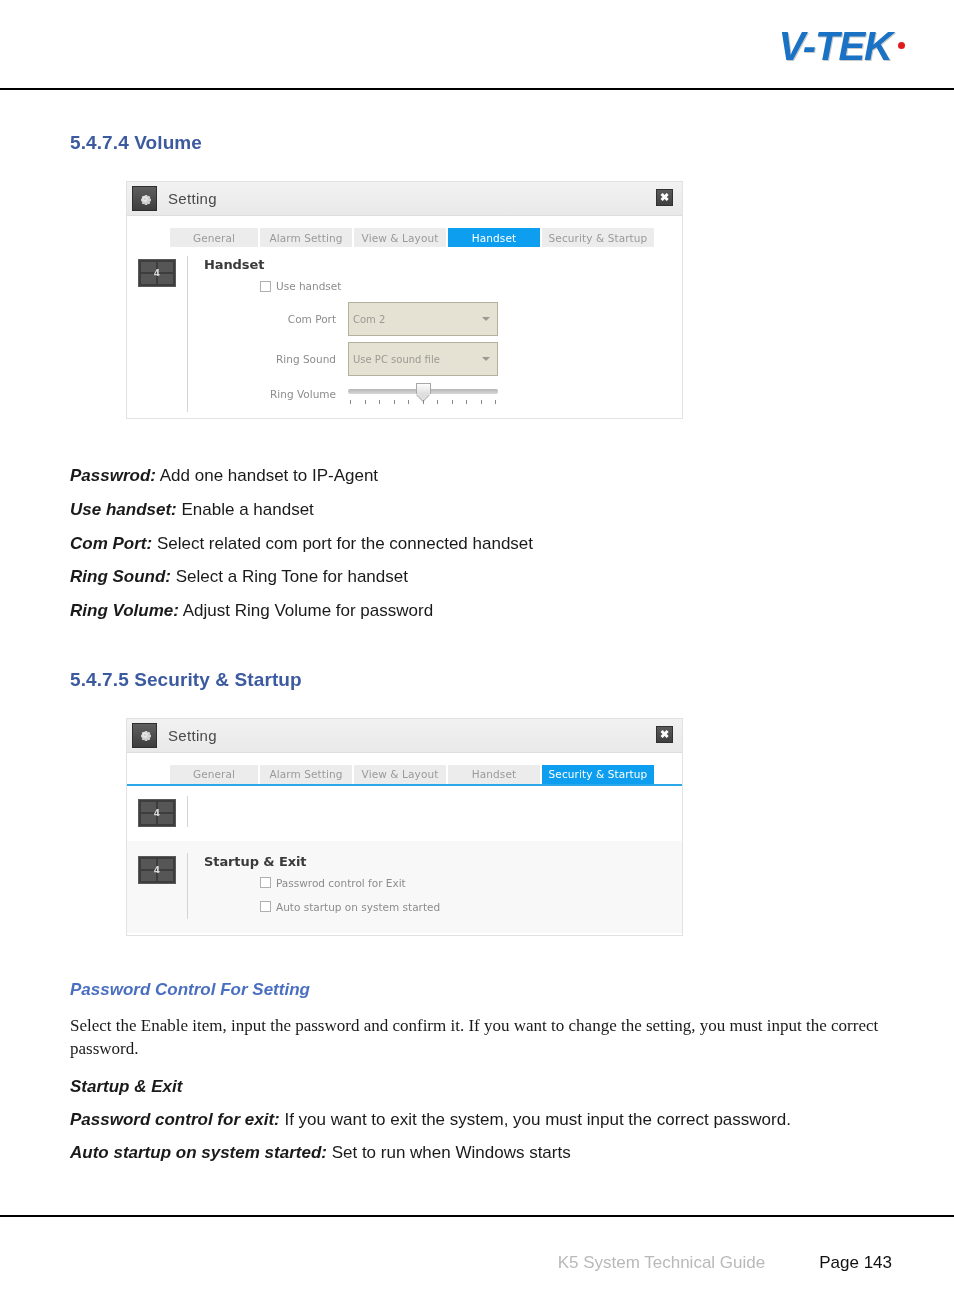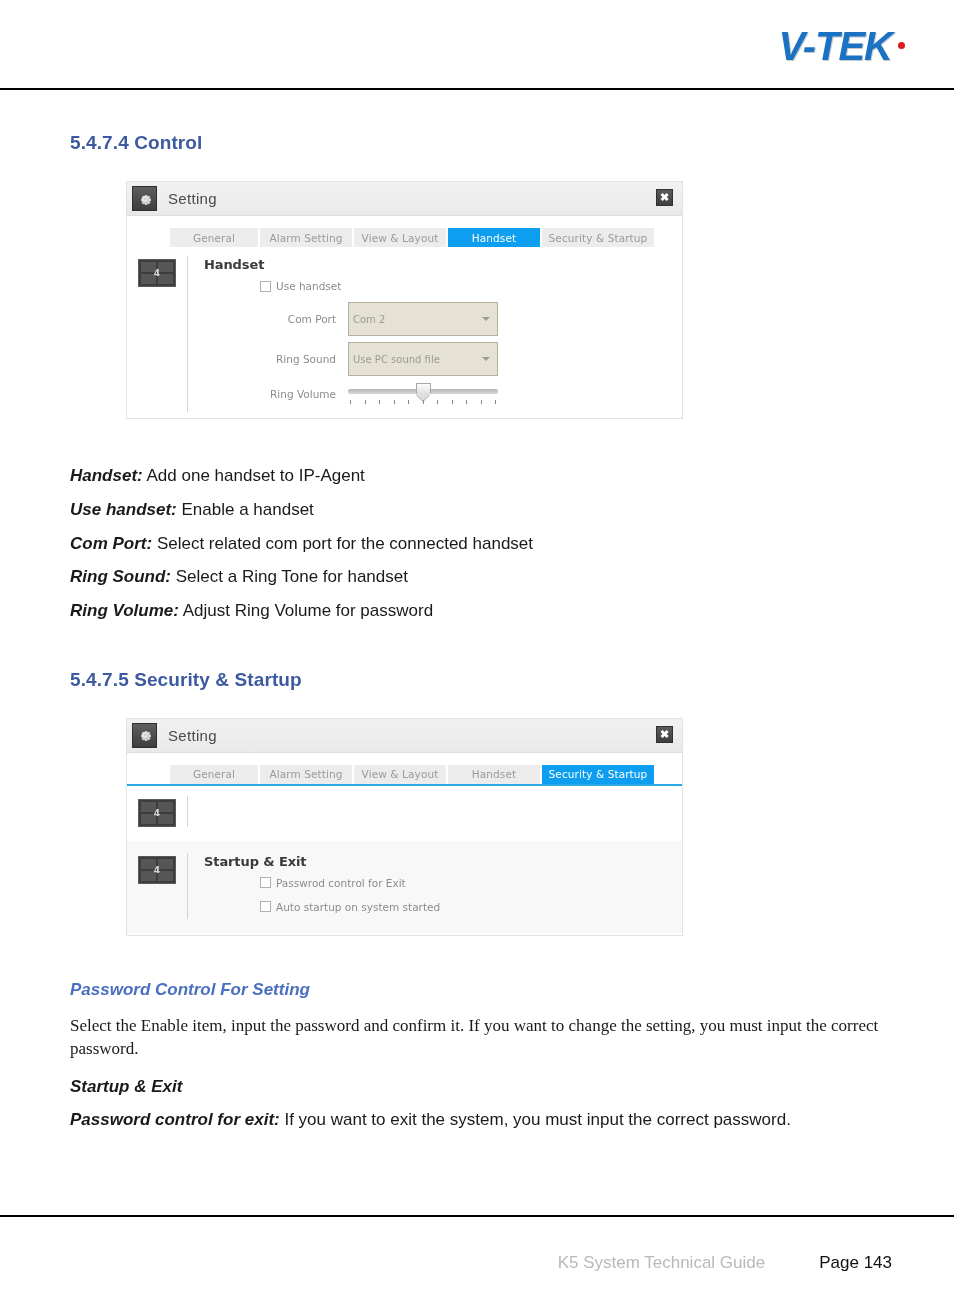--- a/index.html
+++ b/index.html
@@ -372,21 +372,21 @@
 <div class="page-header">
   <div class="logo">
     <span>V-TEK</span>
     <span class="dot"></span>
   </div>
 </div>
 <div class="header-rule"></div>
 
 <div class="content">
 
-  <h2 class="section-title" id="sec-handset-title">5.4.7.4 Control</h2>
+  <h2 class="section-title" id="sec-handset-title">5.4.7.4 Volume</h2>
 
   <div class="dialog" style="margin-top:27px;">
     <div class="dialog-titlebar">
       <div class="gear-btn">
         <svg viewBox="0 0 24 24" fill="#e8e8e8">
             <path d="M12 8a4 4 0 100 8 4 4 0 000-8zm0 6a2 2 0 110-4 2 2 0 010 4z"></path>
             <path d="M21 12l-2-1 1-2-2-2-2 1-1-2h-3l-1 2-2-1-2 2 1 2-2 1v3l2 1-1 2 2 2 2-1 1 2h3l1-2 2 1 2-2-1-2 2-1v-3z" fill-opacity="0.85"></path>
           </svg>
       </div>
       <div class="dialog-title">Setting</div>
@@ -461,21 +461,21 @@
                 </div>
             </div>
           </div>
         </div>
       </div>
     </div>
   </div>
 
   <div class="body-block" style="margin-top:46px;">
     <div class="bline">
-      <b>Handset:</b><span> Add one handset to IP-Agent</span>
+      <b>Passwrod:</b><span> Add one handset to IP-Agent</span>
     </div>
     <div class="bline">
       <b>Use handset:</b><span>  Enable a handset</span>
     </div>
     <div class="bline">
       <b>Com Port:</b><span> Select related com port for the connected handset</span>
     </div>
     <div class="bline">
       <b>Ring Sound:</b><span> Select a Ring Tone for handset</span>
     </div>
@@ -547,20 +547,23 @@
     </div>
   </div>
 
   <div class="body-block" style="margin-top:44px;">
     <div class="subhead-blue">Password Control For Setting</div>
     <div class="para">Select the Enable item, input the password and confirm it. If you want to change the setting, you must input the correct password.</div>
     <div class="bold-it">Startup &amp; Exit</div>
     <div class="bline">
       <b>Password control for exit:</b><span> If you want to exit the system, you must input the correct password.</span>
     </div>
+    <div class="bline">
+      <b>Auto startup on system started:</b><span> Set to run when Windows starts</span>
+    </div>
   </div>
 
 </div>
 
 <div class="footer-rule"></div>
 <div class="footer">
   <div class="footer-guide">K5 System Technical Guide</div>
   <div class="footer-page">Page 143</div>
 </div>
 

